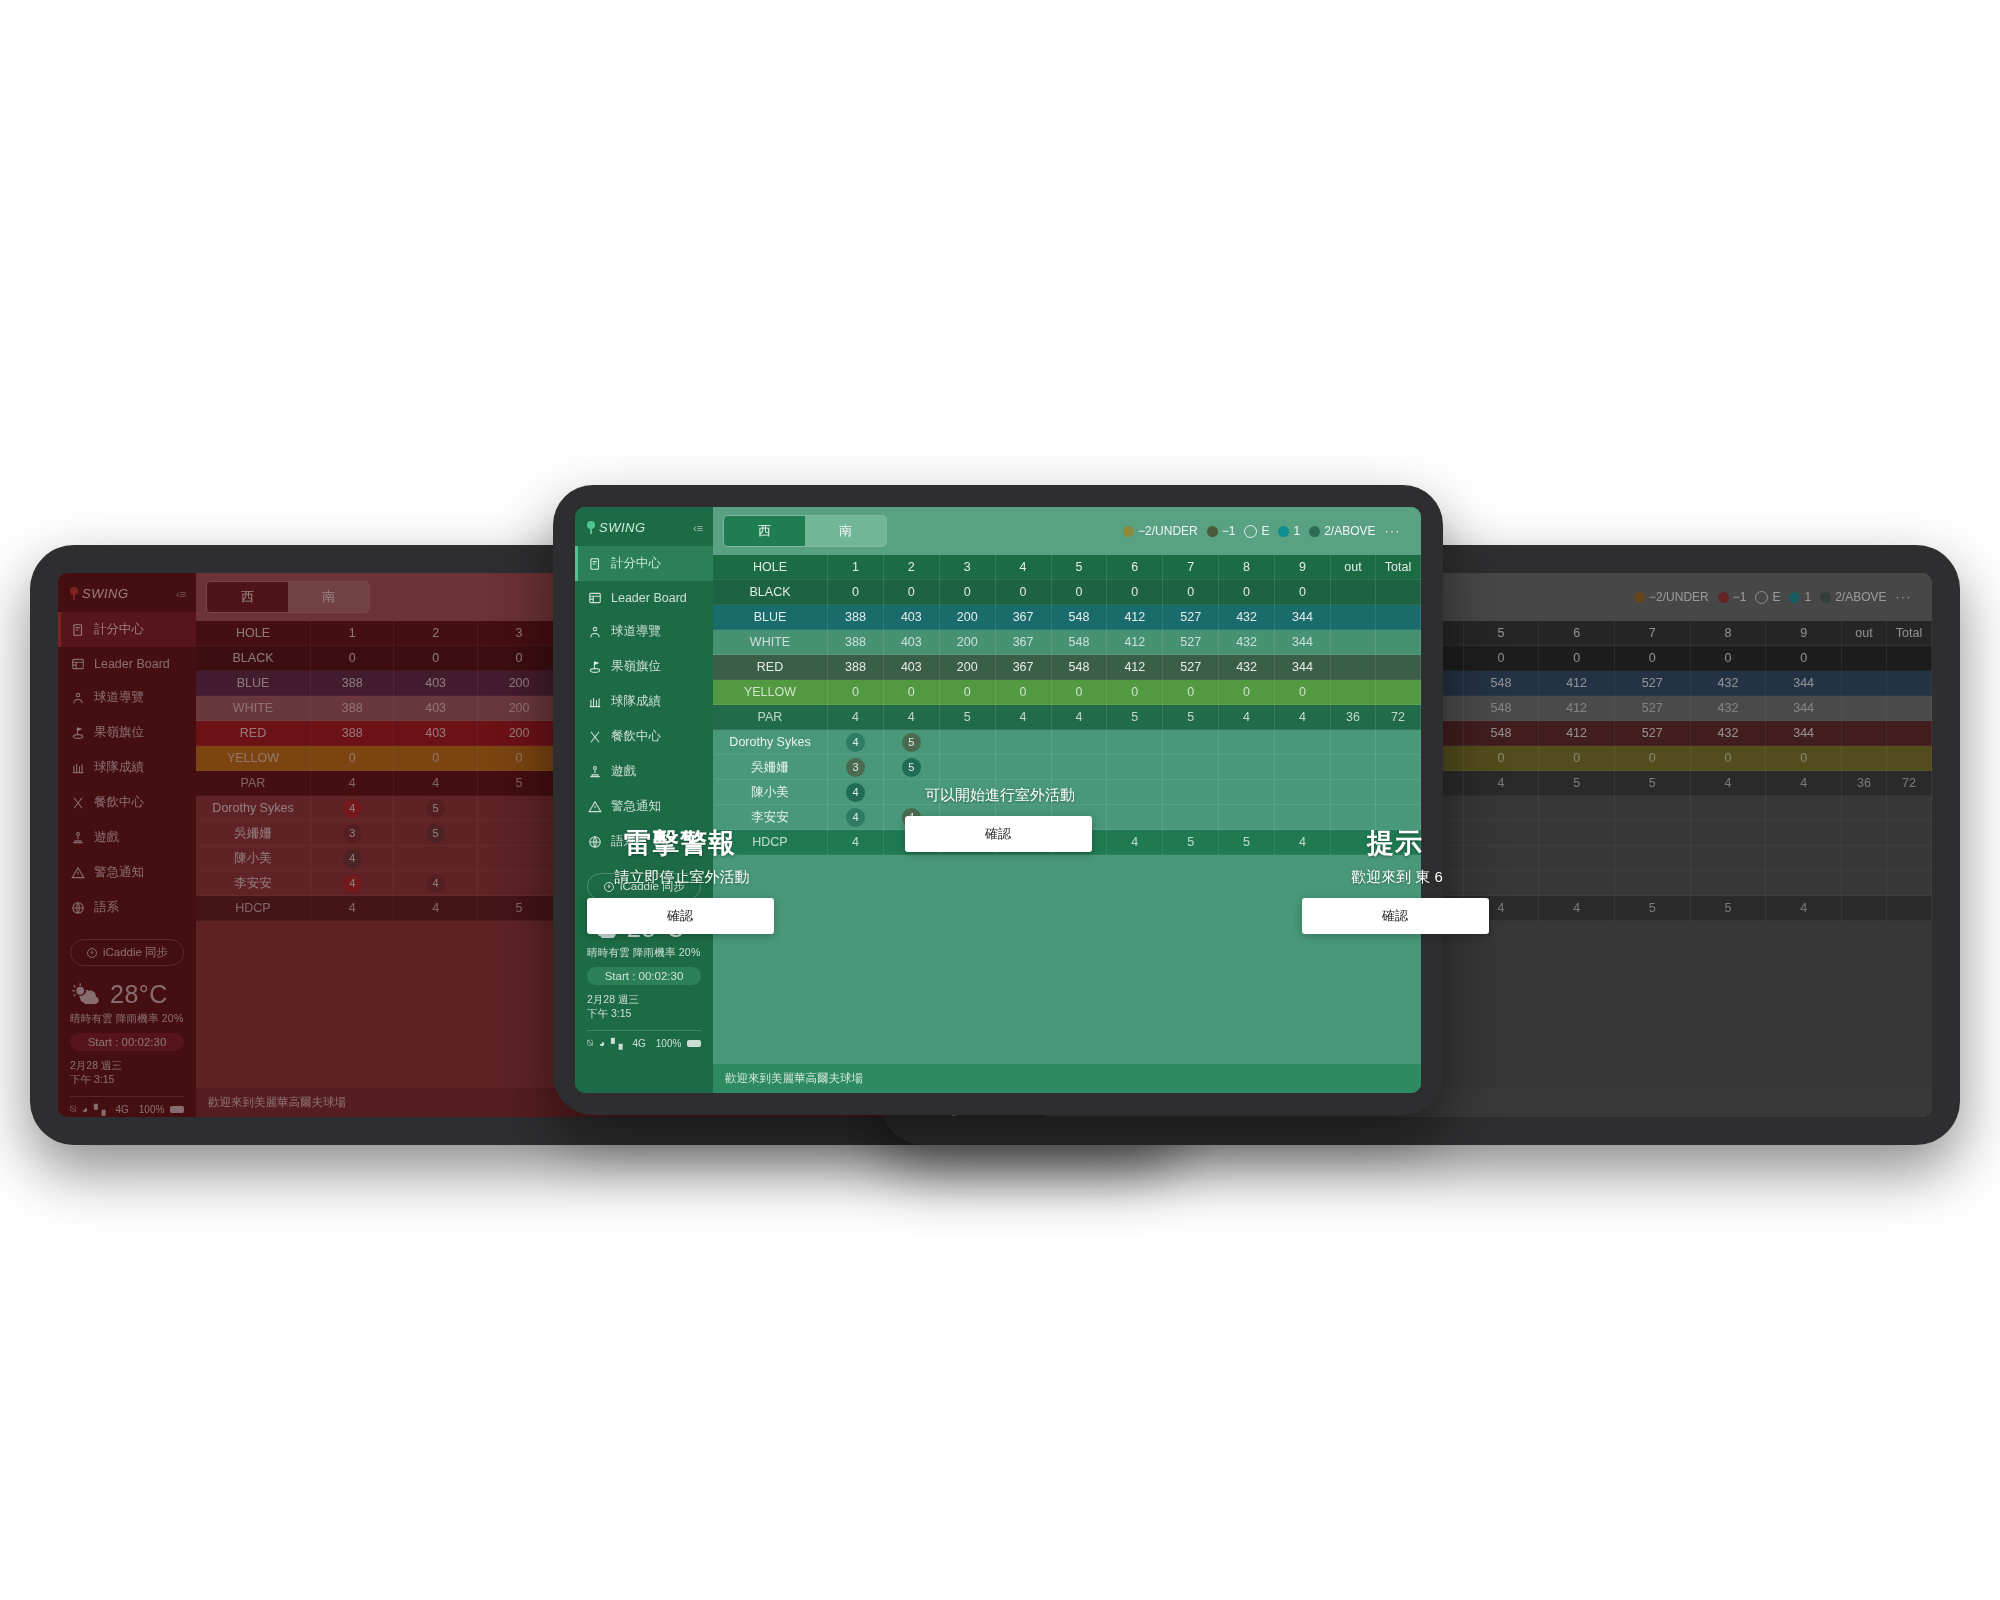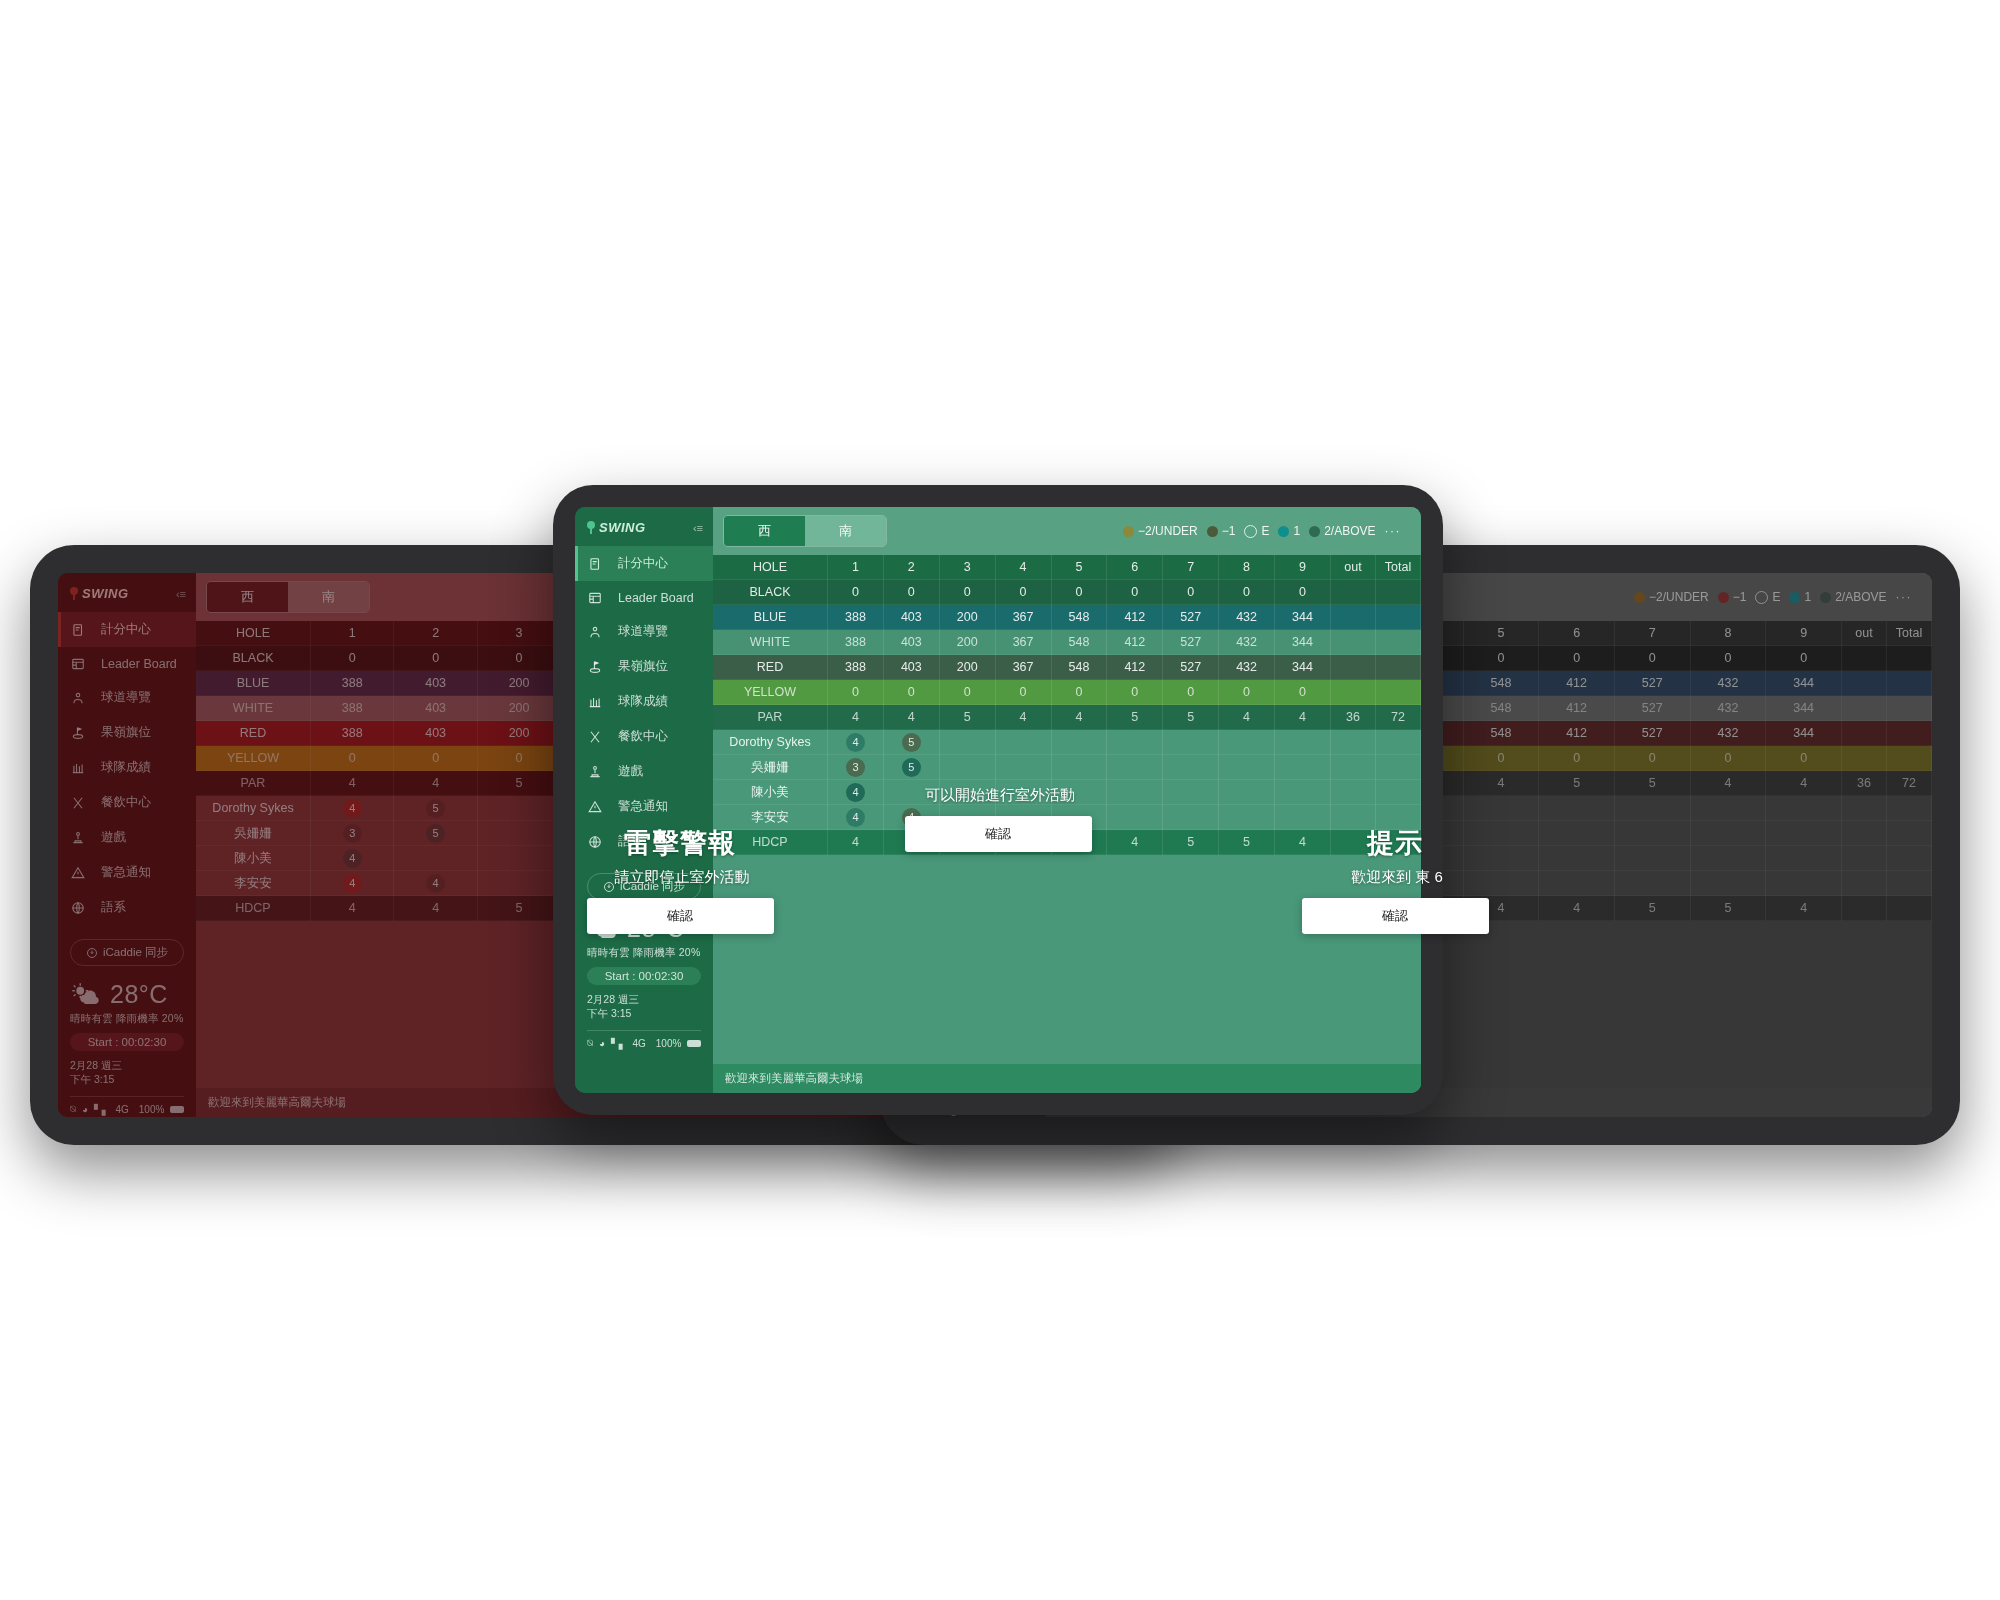--- a/index.html
+++ b/index.html
@@ -24,25 +24,25 @@
   .cam{position:absolute;width:7px;height:7px;border-radius:50%;background:#1b1b1c;}
 
   
   .app{position:absolute;inset:0;display:flex;font-size:13px;}
   .sidebar{width:138px;flex:0 0 138px;display:flex;flex-direction:column;padding:0;}
   .brand{display:flex;align-items:center;justify-content:space-between;padding:13px 10px 11px 12px;}
   .brand-mark{display:flex;align-items:center;gap:4px;}
   .pin{width:8px;height:13px;position:relative;}
   .pin i{position:absolute;left:0;top:0;width:8px;height:8px;border-radius:50%;}
   .pin b{position:absolute;left:3px;top:5px;width:1.6px;height:8px;}
-  .wordmark{font-style:italic;font-weight:bold;font-size:13px;letter-spacing:.5px;}
+  .wordmark{font-style:italic;font-weight:normal;font-size:13px;letter-spacing:.5px;}
   .collapse{font-size:11px;opacity:.75;}
 
   .nav{display:flex;flex-direction:column;}
-  .nav-item{display:flex;align-items:center;gap:16px;padding:9px 12px;font-size:12.5px;}
+  .nav-item{display:flex;align-items:center;gap:9px;padding:9px 12px;font-size:12.5px;}
   .nav-item.active{position:relative;}
   .nav-item.active::before{content:"";position:absolute;left:0;top:0;bottom:0;width:3px;}
   .nav-ico{width:15px;height:15px;flex:0 0 15px;display:inline-flex;align-items:center;justify-content:center;}
   .nav-ico svg{width:14px;height:14px;}
 
   .sync{margin:14px 12px 0 12px;border-radius:14px;border:1px solid rgba(255,255,255,.22);
         padding:5px 0;text-align:center;font-size:11.5px;display:flex;align-items:center;justify-content:center;gap:5px;}
   .sync svg{width:12px;height:12px;}
 
   .weather{margin:14px 12px 0 12px;}

